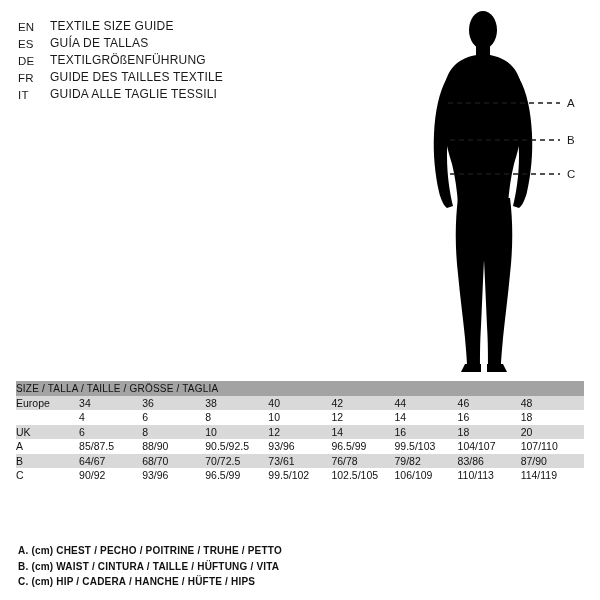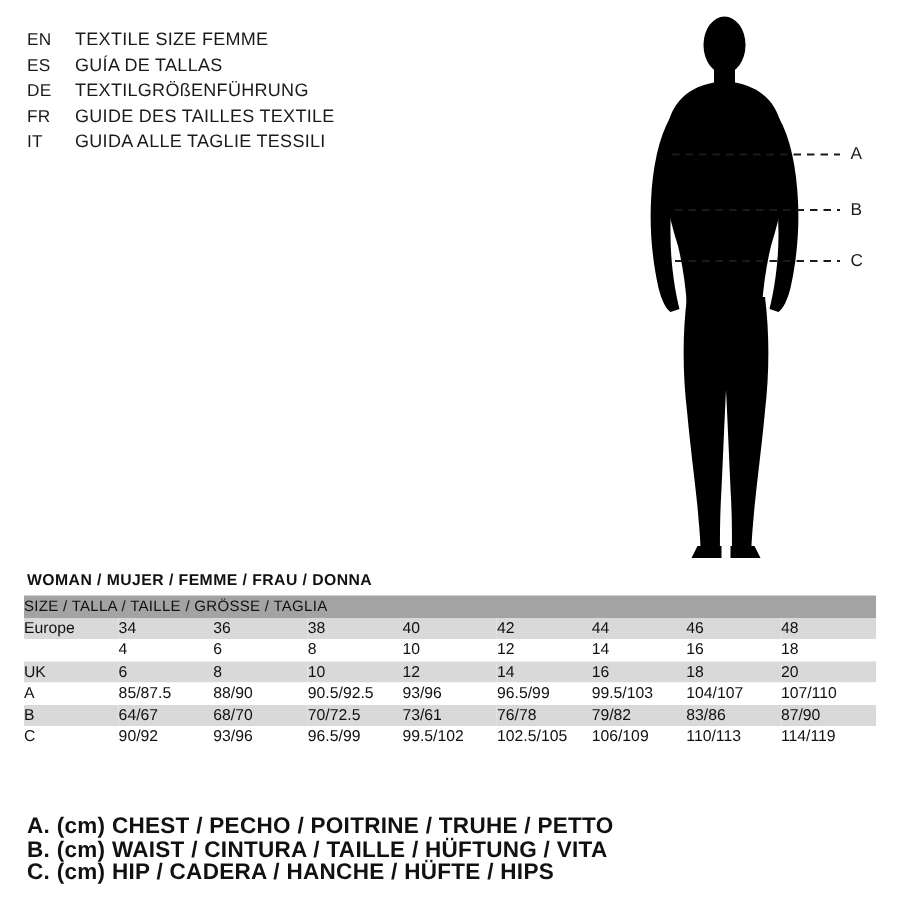--- a/index.html
+++ b/index.html
@@ -110,36 +110,36 @@
   }
 
   
   .legend {
     position: absolute;
     left: 18px;
     top: 543px;
     width: 560px;
   }
   .legend div {
-    font-size: 15px;
+    font-size: 10px;
     font-weight: bold;
     letter-spacing: 0.2px;
     line-height: 15.5px;
     color: #111;
   }
 </style>
 </head>
 <body>
 
 <div class="page">
 
   <div class="titles">
     <div class="title-row">
       <span class="title-lang">EN</span>
-      <span class="title-text">TEXTILE SIZE FEMME</span>
+      <span class="title-text">TEXTILE SIZE GUIDE</span>
     </div>
     <div class="title-row">
       <span class="title-lang">ES</span>
       <span class="title-text">GUÍA DE TALLAS</span>
     </div>
     <div class="title-row">
       <span class="title-lang">DE</span>
       <span class="title-text">TEXTILGRÖßENFÜHRUNG</span>
     </div>
     <div class="title-row">
@@ -202,21 +202,20 @@
       <line x1="55" y1="132" x2="165" y2="132" stroke="#1a1a1a" stroke-width="1.4" stroke-dasharray="5,4"></line>
       <line x1="55" y1="166" x2="165" y2="166" stroke="#1a1a1a" stroke-width="1.4" stroke-dasharray="5,4"></line>
     </svg>
 
     <span class="measure-label" style="left:172px; top:89px;">A</span>
     <span class="measure-label" style="left:172px; top:126px;">B</span>
     <span class="measure-label" style="left:172px; top:160px;">C</span>
   </div>
 
   <div class="table-area">
-    <div class="group-heading">WOMAN / MUJER / FEMME / FRAU / DONNA</div>
     <table class="size-table">
       <tbody>
         <tr class="head-row">
           <td class="c-label" colspan="9">SIZE / TALLA / TAILLE / GRÖSSE / TAGLIA</td>
         </tr>
 
         <tr class="row-shade">
           <td class="c-label">Europe</td>
           <td class="c-val">34</td>
           <td class="c-val">36</td>

